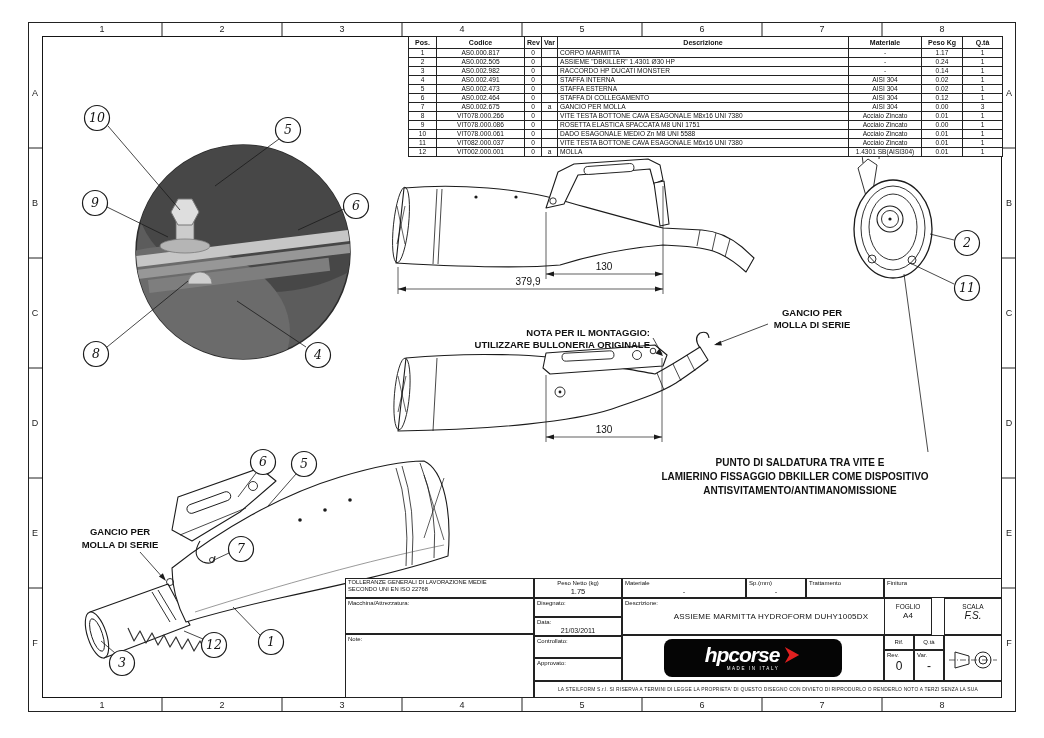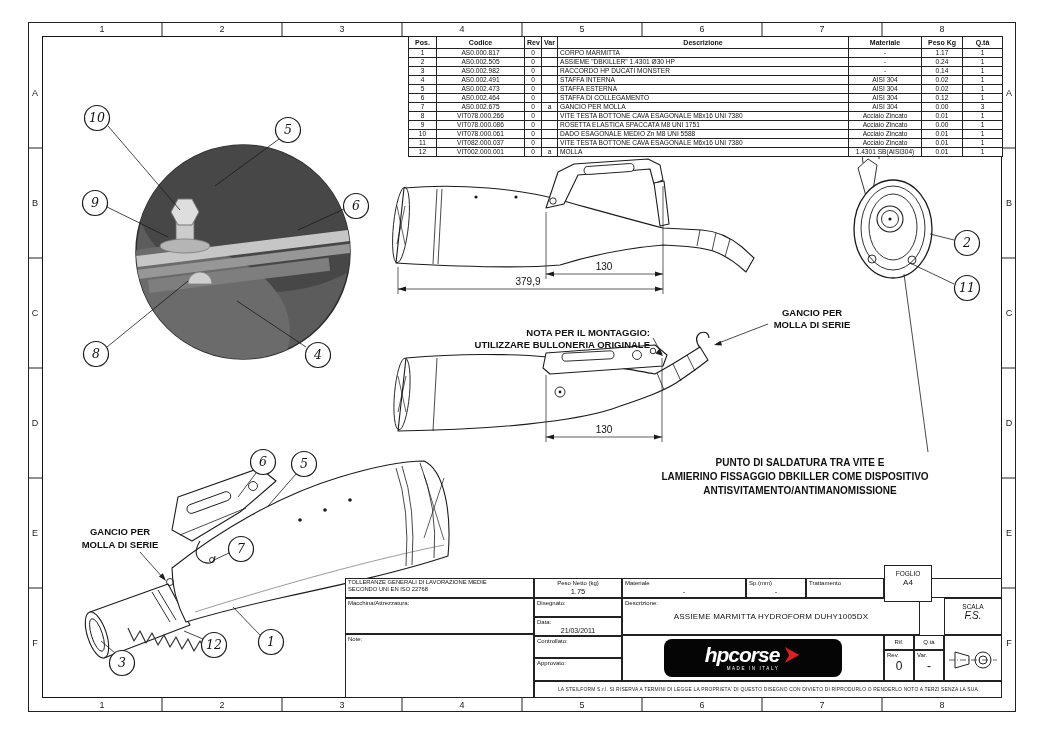--- a/index.html
+++ b/index.html
@@ -452,21 +452,21 @@
   <div class="box" style="left:806px;top:578px;width:78px;height:20px;">
     <span class="cell-label">Trattamento</span>
   </div>
   <div class="box" style="left:884px;top:578px;width:118px;height:20px;">
     <span class="cell-label">Finitura</span>
   </div>
   <div class="box" style="left:622px;top:598px;width:298px;height:37px;">
     <span class="cell-label">Descrizione:</span>
     <div class="descr-val">ASSIEME MARMITTA HYDROFORM DUHY1005DX</div>
   </div>
-  <div class="box" style="left:884px;top:565px;width:48px;height:37px;">
+  <div class="box" style="left:884px;top:598px;width:48px;height:37px;">
     <div class="val-c" style="font-size:6.5px;line-height:9px;margin-top:3px;">FOGLIO</div>
     <div class="val-c" style="font-size:8px;">A4</div>
   </div>
   <div class="box" style="left:944px;top:598px;width:58px;height:37px;">
     <div class="val-c" style="font-size:6.5px;line-height:9px;margin-top:3px;">SCALA</div>
     <div class="val-c" style="font-size:10px;font-style:italic;">F.S.</div>
   </div>
   <div class="box" style="left:622px;top:635px;width:262px;height:46px;">
     <div class="hp-logo">
       <div class="hp-row">

